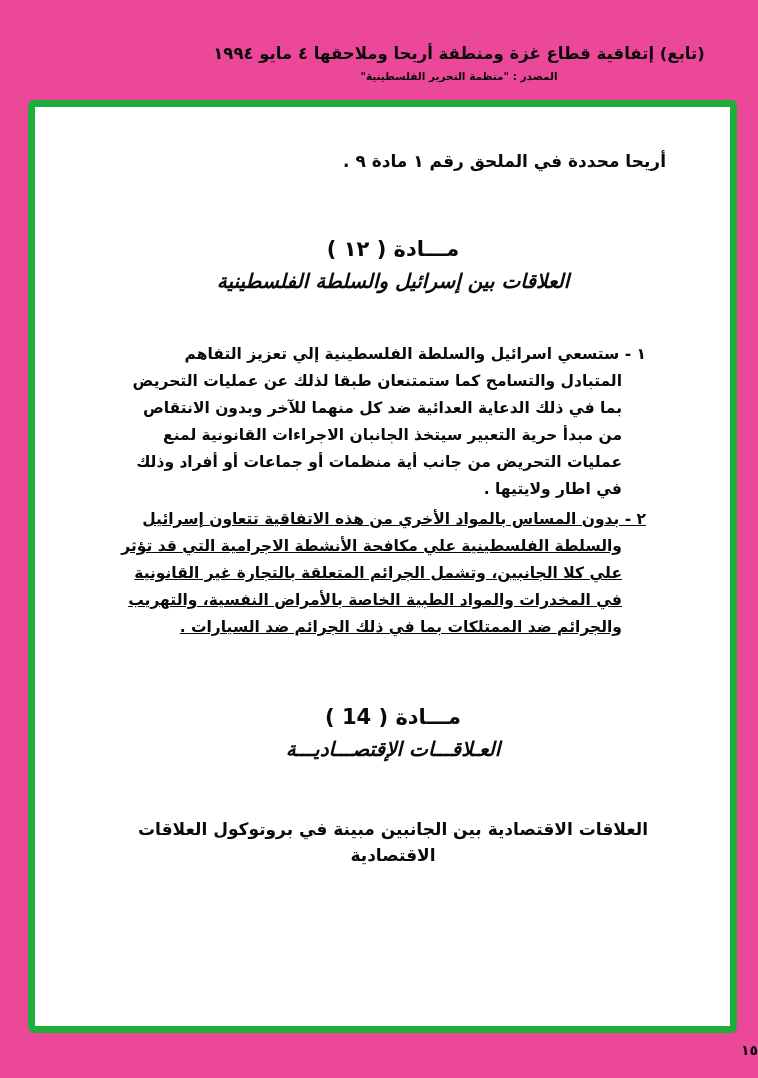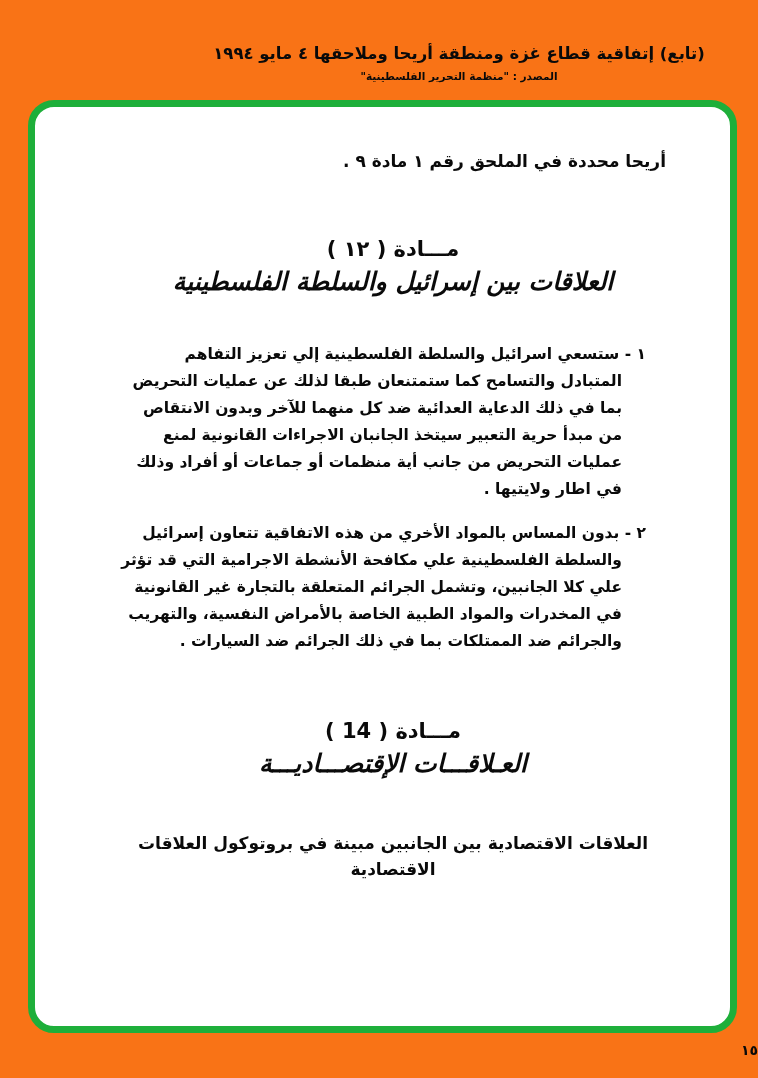--- a/index.html
+++ b/index.html
@@ -5,21 +5,21 @@
   * { margin: 0; padding: 0; box-sizing: border-box; }
   html, body { background: #ffffff; }
   body {
     width: 758px; height: 1078px;
     font-family: "DejaVu Sans", sans-serif;
     color: #0a0a0a;
   }
   .page {
     position: relative;
     width: 758px; height: 1078px;
-    background: #f97316;
+    background: #ec4899;
     overflow: hidden;
   }
   
   .header {
     position: absolute;
     top: 44px; left: 160px; right: 0;
     text-align: center;
     direction: rtl;
   }
   .header-title {
@@ -30,21 +30,21 @@
     margin-top: 7px;
     font-size: 10.5px;
     font-weight: 700;
   }
   
   .frame {
     position: absolute;
     left: 28px; top: 100px;
     width: 709px; height: 933px;
     border: 7px solid #a16207;
-    border-radius: 26px;
+    border-radius: 6px;
     background: #ffffff;
   }
   .content {
     direction: rtl;
     padding: 42px 64px 0 85px;
   }
   .intro-line {
     font-size: 17px;
     font-weight: 700;
     text-align: right;
@@ -53,34 +53,34 @@
   .art-heading {
     margin-top: 62px;
     text-align: center;
     font-size: 21px;
     font-weight: 700;
     line-height: 29px;
   }
   .art-subheading {
     margin-top: 3px;
     text-align: center;
-    font-size: 25px;
+    font-size: 20px;
     font-weight: 700;
     font-style: italic;
     line-height: 29px;
   }
   .para {
     margin: 45px 20px 0 0;
     font-size: 15.5px;
     font-weight: 700;
     line-height: 27px;
     padding-right: 24px;   
     text-indent: -24px;
   }
-  .para + .para { margin-top: 17px; }
+  .para + .para { margin-top: 3px; text-decoration: underline; }
   .closing-para {
     margin-top: 52px;
     font-size: 17px;
     font-weight: 700;
     text-align: center;
     line-height: 26px;
   }
   .page-number {
     position: absolute;
     bottom: 20px; left: 0; right: 0;

